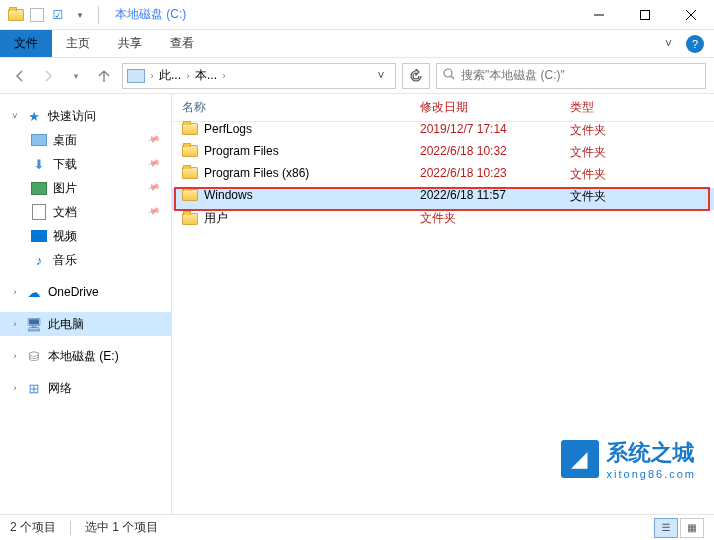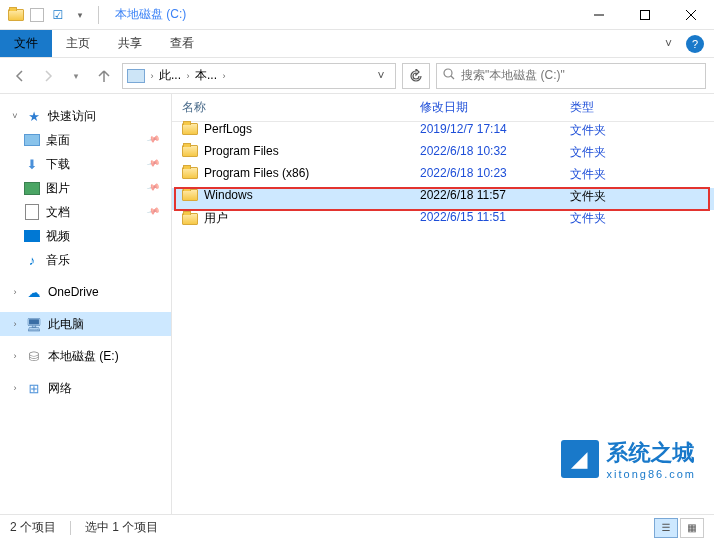--- a/index.html
+++ b/index.html
@@ -36,21 +36,21 @@
     .addr-spacer { flex:1; }
     .addr-drop { width:20px; text-align:center; color:#555; }
     .refresh-btn { width:28px; height:26px; border:1px solid #ccc; display:flex; align-items:center; justify-content:center; color:#555;}
     .searchbox { width:270px; height:26px; border:1px solid #ccc; display:flex; align-items:center; padding:0 6px; color:#777; gap:6px;}
     .search-icon-sm { color:#777; font-size:12px; }
     
     
     .main { display:flex; height: calc(540px - 30px - 28px - 36px - 26px); }
     .sidebar { width:172px; border-right:1px solid #e5e5e5; padding:10px 0; overflow:hidden;}
     .side-group { margin-bottom:8px; }
-    .side-item { display:flex; align-items:center; height:24px; padding-left:24px; gap:6px; color:#000;}
+    .side-item { display:flex; align-items:center; height:24px; padding-left:31px; gap:6px; color:#000;}
     .side-item.header { padding-left:10px; }
     .side-item.selected { background:#cde8ff; }
     .side-item.pinned::after { content:"📌"; font-size:9px; color:#888; margin-left:auto; margin-right:12px; transform:rotate(30deg); opacity:0.5;}
     .icon-sm { width:16px; height:16px; display:flex; align-items:center; justify-content:center; font-size:13px; }
     .star-blue { color:#2d7dd2; }
     .cloud-blue { color:#0078d4; }
     .pc-icon { color:#3a6ea5; }
     .disk-icon { color:#888; }
     .net-icon { color:#4a90d9; }
     .desk-icon { width:16px; height:12px; background:#89c3eb; border:1px solid #5a9bd5; }
@@ -66,21 +66,21 @@
     .col-name { width:238px; }
     .col-date { width:150px; }
     .col-type { flex:1; }
     .list-body { flex:1; position:relative; }
     .file-row { display:flex; align-items:flex-start; height:22px; padding-left:10px; color:#000;}
     .file-row .col-name { display:flex; align-items:center; gap:6px; }
     .folder-icon { width:16px; height:12px; background:linear-gradient(#ffe9a6,#f6c847); border:1px solid #d8a93a; border-radius:1px; position:relative;}
     .folder-icon::before { content:""; position:absolute; top:-3px; left:0; width:6px; height:3px; background:#f6c847; border:1px solid #d8a93a; border-bottom:none;}
     .file-row.selected { background:#cde8ff; }
     .highlight-box { position:absolute; border:2px solid #e3342f; pointer-events:none; }
-    .col-date, .col-type { color:#1d4ed8; }
+    .col-date, .col-type { color:#b91c1c; }
     .file-row.selected .col-date, .file-row.selected .col-type { color:#000; }
     
     
     .watermark { position:absolute; right:18px; bottom:34px; display:flex; align-items:center; gap:8px; color:#1979ca; font-weight:bold; }
     .wm-logo { width:38px; height:38px; background:#1979ca; display:flex; align-items:center; justify-content:center; color:#fff; font-size:20px; border-radius:3px;}
     .wm-text-main { font-size:22px; }
     .wm-text-sub { font-size:11px; font-weight:normal; letter-spacing:2px; color:#1979ca; }
     
     
     .statusbar { position:absolute; bottom:0; left:0; right:0; height:26px; border-top:1px solid #e5e5e5; display:flex; align-items:center; padding:0 10px; background:#fff; color:#333;}
@@ -294,21 +294,20 @@
       <span>Windows</span>
     </div>
     <div class="col-date">2022/6/18 11:57</div>
     <div class="col-type">文件夹</div>
   </div>
         <div class="file-row">
     <div class="col-name">
       <span class="folder-icon"></span>
       <span>用户</span>
     </div>
-    <div class="col-date">2022/6/15 11:51</div>
     <div class="col-type">文件夹</div>
   </div>
         <div class="highlight-box" id="highlight" style="left: 2px; top: 65px; width: calc(100% - 6px); height: 24px;"></div>
     </div>
 
     <div class="watermark">
       <div class="wm-logo">◢</div>
       <div>
         <div class="wm-text-main">系统之城</div>
         <div class="wm-text-sub">xitong86.com</div>

